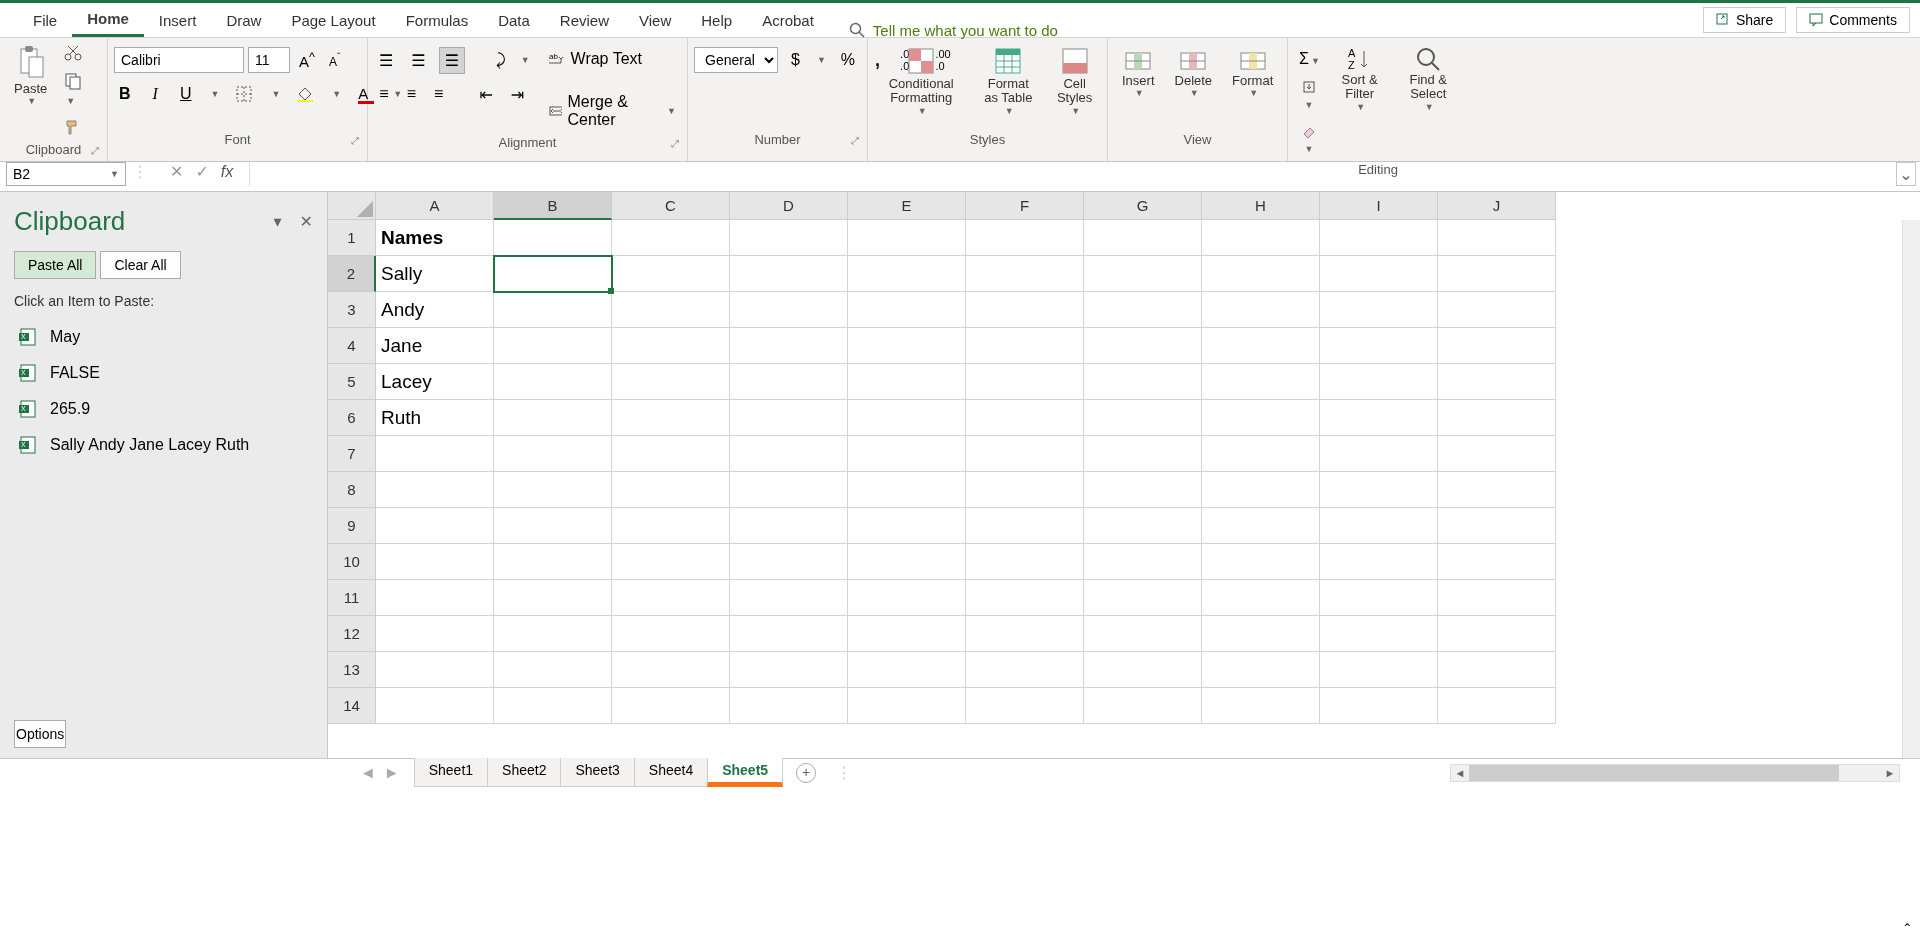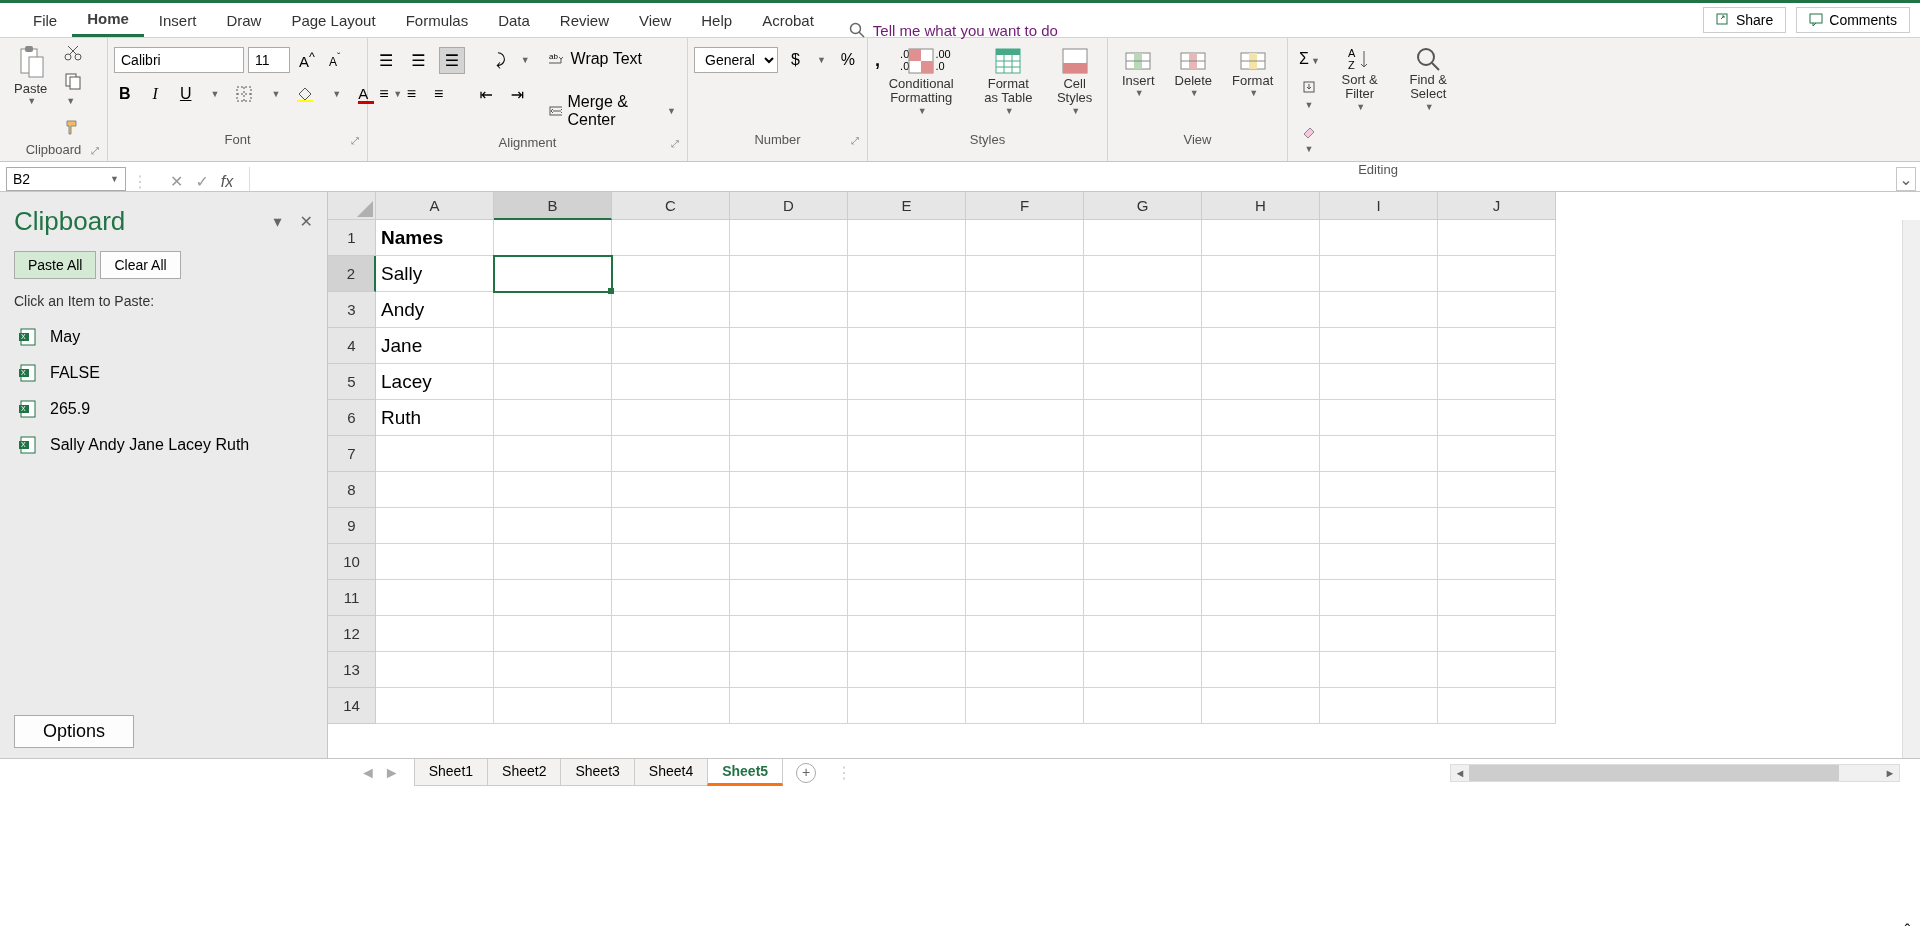--- a/index.html
+++ b/index.html
@@ -5,21 +5,21 @@
 * { box-sizing: border-box; margin: 0; padding: 0; font-family: 'Segoe UI', Arial, sans-serif; }
 body { background: #fff; overflow: hidden; width: 1920px; height: 945px; position: relative; }
 
 
 .title-bar { height: 3px; background: #217346; }
 
 
 .menu-row { height: 35px; background: #fff; display: flex; align-items: center; padding-left: 18px; border-bottom: 1px solid #d4d4d4; position: relative; }
 .menu-tab { padding: 7px 15px; font-size: 15px; color: #333; cursor: pointer; }
 .menu-tab.active { color: #404040; border-bottom: 3px solid #217346; font-weight: 600; }
-.tell-me { display: flex; align-items: center; margin-left: 20px; color: #701a75; font-size: 15px; margin-top: 20px; }
+.tell-me { display: flex; align-items: center; margin-left: 20px; color: #4d7c0f; font-size: 15px; margin-top: 20px; }
 .tell-me svg { margin-right: 8px; }
 .top-right-btns { position: absolute; right: 10px; display: flex; gap: 10px; }
 .top-btn { border: 1px solid #ccc; padding: 4px 12px; font-size: 14px; display: flex; align-items: center; gap: 6px; cursor: pointer; background: #fff; }
 
 
 .ribbon { height: 124px; background: #f3f2f1; border-bottom: 1px solid #c8c6c4; display: flex; }
 .ribbon-group { border-right: 1px solid #d4d4d4; display: flex; flex-direction: column; padding: 3px 6px 11px 6px; }
 .ribbon-group-body { flex: 1; display: flex; align-items: flex-start; gap: 4px; }
 .ribbon-group-label { text-align: center; font-size: 13px; color: #555; padding: 3px 0; position: relative; }
 .launcher { position: absolute; right: 2px; bottom: 3px; font-size: 10px; color: #777; }
@@ -27,63 +27,63 @@
 .ribbon-btn { display: flex; flex-direction: column; align-items: center; padding: 4px 8px; font-size: 13px; color: #333; cursor: pointer; }
 .ribbon-btn-sm { padding: 3px 5px; cursor: pointer; }
 .font-select { border: 1px solid #ababab; background: #fff; height: 26px; font-size: 14px; padding: 0 6px; }
 .font-name { width: 130px; }
 .font-size { width: 42px; }
 .number-select { width: 155px; }
 .icon-row { display: flex; gap: 4px; align-items: center; height: 26px; }
 .collapse-ribbon { position: absolute; right: 10px; bottom: 5px; cursor: pointer; }
 
 
-.formula-bar { height: 30px; background: #fff; border-bottom: 1px solid #c8c6c4; display: flex; align-items: flex-end; }
+.formula-bar { height: 30px; background: #fff; border-bottom: 1px solid #c8c6c4; display: flex; align-items: flex-start; }
 .name-box { width: 120px; border: 1px solid #ababab; height: 24px; margin-left: 6px; padding: 0 6px; font-size: 14px; display: flex; align-items: center; justify-content: space-between; }
 .fx-btns { display: flex; align-items: center; gap: 12px; padding: 0 16px; color: #999; }
 .formula-input { flex: 1; border: none; height: 24px; padding: 0 8px; font-size: 14px; border-left: 1px solid #ddd; }
 .formula-expand { width: 20px; text-align: center; color: #666; cursor: pointer; border: 1px solid #c8c6c4; height: 24px; display: flex; align-items: center; justify-content: center; margin-right: 4px;}
 
 
 .main-area { display: flex; height: 566px; }
 
 
 .clipboard-pane { width: 328px; background: #ebebeb; border-right: 1px solid #c8c6c4; padding: 14px; position: relative; }
 .pane-title-row { display: flex; align-items: center; justify-content: space-between; margin-bottom: 14px; }
 .pane-title { font-size: 26px; color: #217346; }
 .pane-ctrls { display: flex; gap: 18px; color: #666; font-size: 16px; }
 .pane-ctrls span { cursor: pointer; }
 .pane-btns { display: flex; gap: 4px; margin-bottom: 14px; }
 .pane-btn { border: 1px solid #ababab; padding: 5px 13px; font-size: 14px; background: #fdfdfd; cursor: pointer; }
 .pane-btn.highlight { background: #d4ead4; }
 .pane-hint { font-size: 14px; color: #333; margin-bottom: 10px; }
 .clip-item { display: flex; align-items: center; gap: 12px; padding: 8px 4px; cursor: pointer; }
 .clip-icon { width: 20px; height: 20px; }
-.options-btn { position: absolute; bottom: 10px; left: 14px; border: 1px solid #ababab; padding: 5px 28px; font-size: 18px; background: #fdfdfd; cursor: pointer; margin-top: 9px; }
+.options-btn { position: absolute; bottom: 10px; left: 14px; border: 1px solid #ababab; padding: 5px 1px; font-size: 14px; background: #fdfdfd; cursor: pointer; margin-top: 9px; }
 
 
 .grid-wrap { flex: 1; display: flex; flex-direction: column; position: relative; }
 .grid { display: grid; grid-template-columns: 48px repeat(10, 118px); }
 .corner { background: #e6e6e6; border-right: 1px solid #ccc; border-bottom: 1px solid #ccc; height: 28px; position: relative; }
 .corner::after { content: ''; position: absolute; right: 2px; bottom: 2px; border-left: 16px solid transparent; border-bottom: 16px solid #b0b0b0; }
 .col-h { background: #e6e6e6; border-right: 1px solid #ccc; border-bottom: 1px solid #ccc; height: 28px; text-align: center; font-size: 15px; color: #333; line-height: 28px; }
 .col-h.sel { background: #d2d2d2; border-bottom: 2px solid #217346; }
 .row-h { background: #e6e6e6; border-right: 1px solid #ccc; border-bottom: 1px solid #ccc; text-align: center; font-size: 15px; color: #333; height: 36px; line-height: 36px; }
 .row-h.sel { background: #d2d2d2; border-right: 2px solid #217346; }
 .cell { border-right: 1px solid #d4d4d4; border-bottom: 1px solid #d4d4d4; height: 36px; padding: 0 5px; font-size: 19px; color: #000; line-height: 36px; background: #fff; }
 .cell.bold { font-weight: bold; }
 .cell.selected { outline: 2px solid #217346; outline-offset: -1px; position: relative; }
 .cell.selected::after { content: ''; position: absolute; right: -3px; bottom: -3px; width: 6px; height: 6px; background: #217346; }
 .vscroll { position: absolute; right: 0; top: 28px; bottom: 0; width: 18px; background: #f0f0f0; border-left: 1px solid #ddd; }
 
 
 .sheet-bar { height: 28px; background: #fff; border-top: 1px solid #c8c6c4; display: flex; align-items: center; padding-left: 346px; position: relative; }
 .sheet-nav { display: flex; gap: 8px; color: #aaa; padding: 0 14px; }
 .sheet-tab { border: 1px solid #ccc; border-top: none; padding: 4px 14px; font-size: 14px; background: #f3f2f1; cursor: pointer; margin-right: -1px; }
-.sheet-tab.active { background: #fff; color: #217346; font-weight: 600; border-bottom: 3px solid #f97316; }
+.sheet-tab.active { background: #fff; color: #217346; font-weight: 600; border-bottom: 5px solid #f97316; }
 .add-sheet { margin-left: 14px; width: 20px; height: 20px; border: 1px solid #aaa; border-radius: 50%; text-align: center; line-height: 17px; font-size: 14px; color: #666; cursor: pointer; }
 .hscroll { position: absolute; right: 20px; width: 450px; height: 18px; background: #f0f0f0; display: flex; align-items: center; border: 1px solid #ddd;}
 .hscroll-track { flex: 1; position: relative; height: 100%; }
 .hscroll-thumb { position: absolute; left: 0; width: 370px; height: 100%; background: #cdcdcd; }
 .hscroll-btn { width: 18px; text-align: center; color: #666; cursor: pointer; font-size: 11px; }
 
 .arrow-down { font-size: 9px; color: #666; margin-left: 2px; }
 svg { display: block; }
 </style>
 </head>

